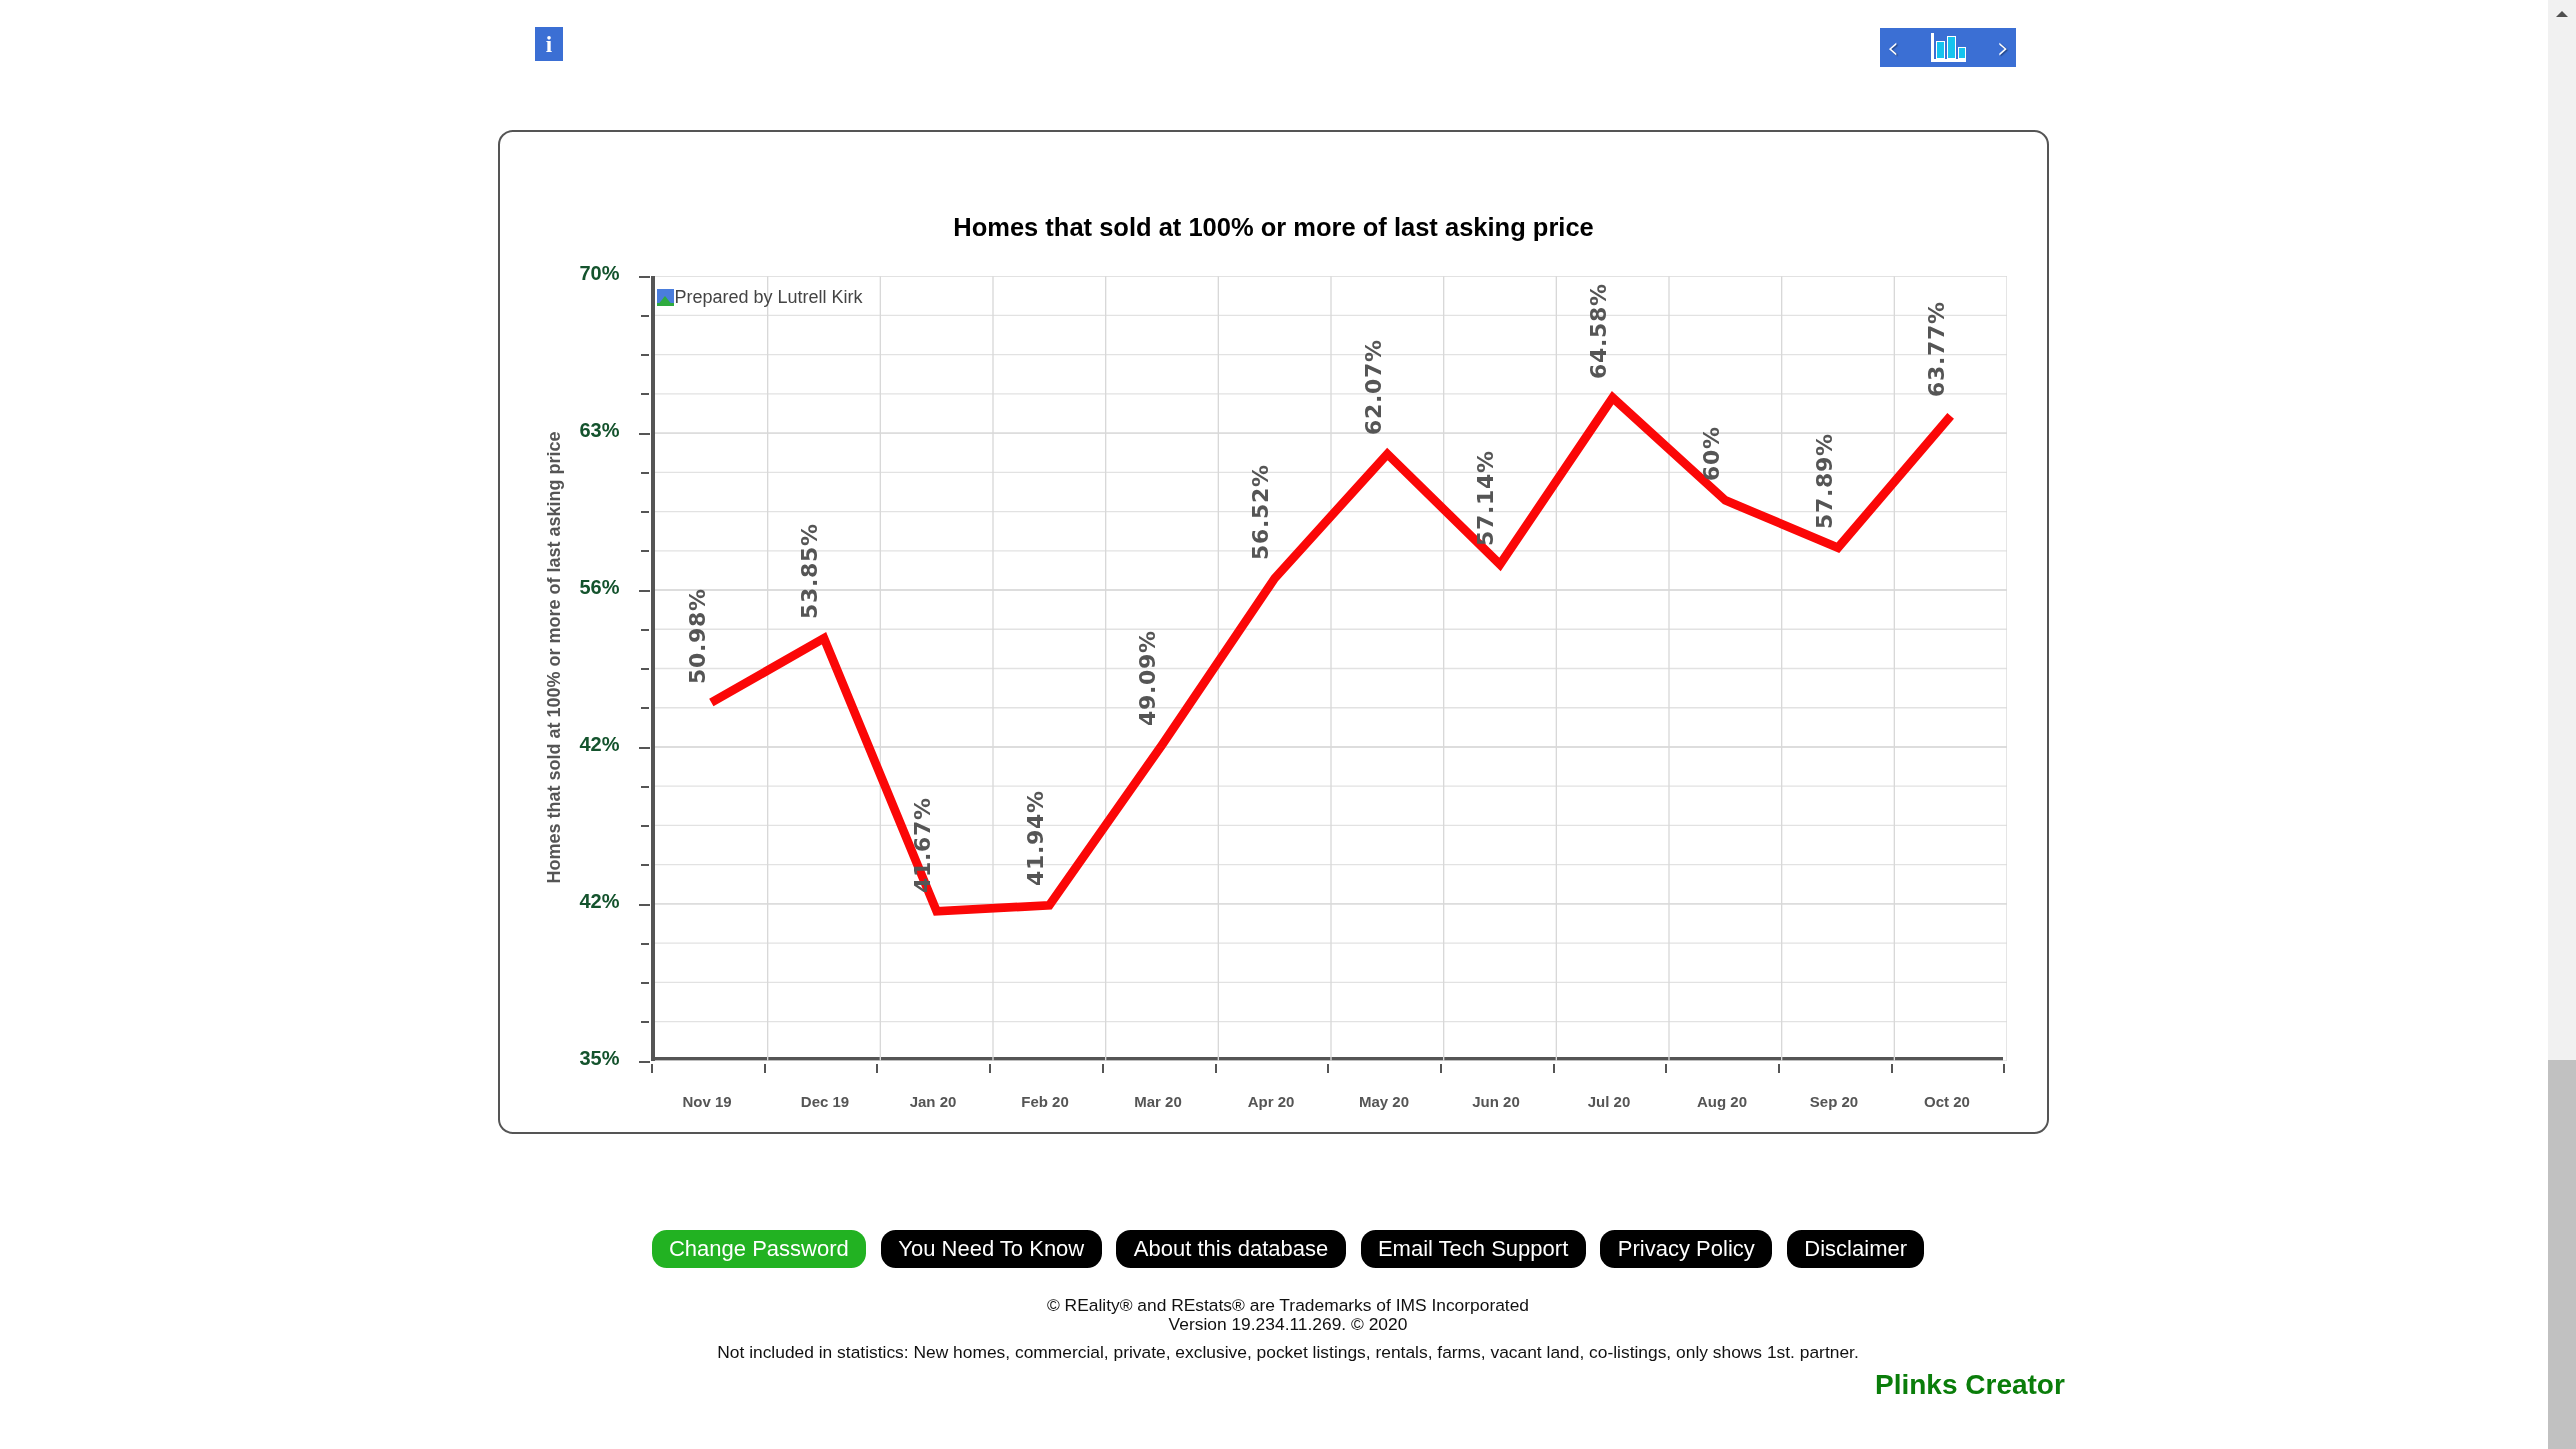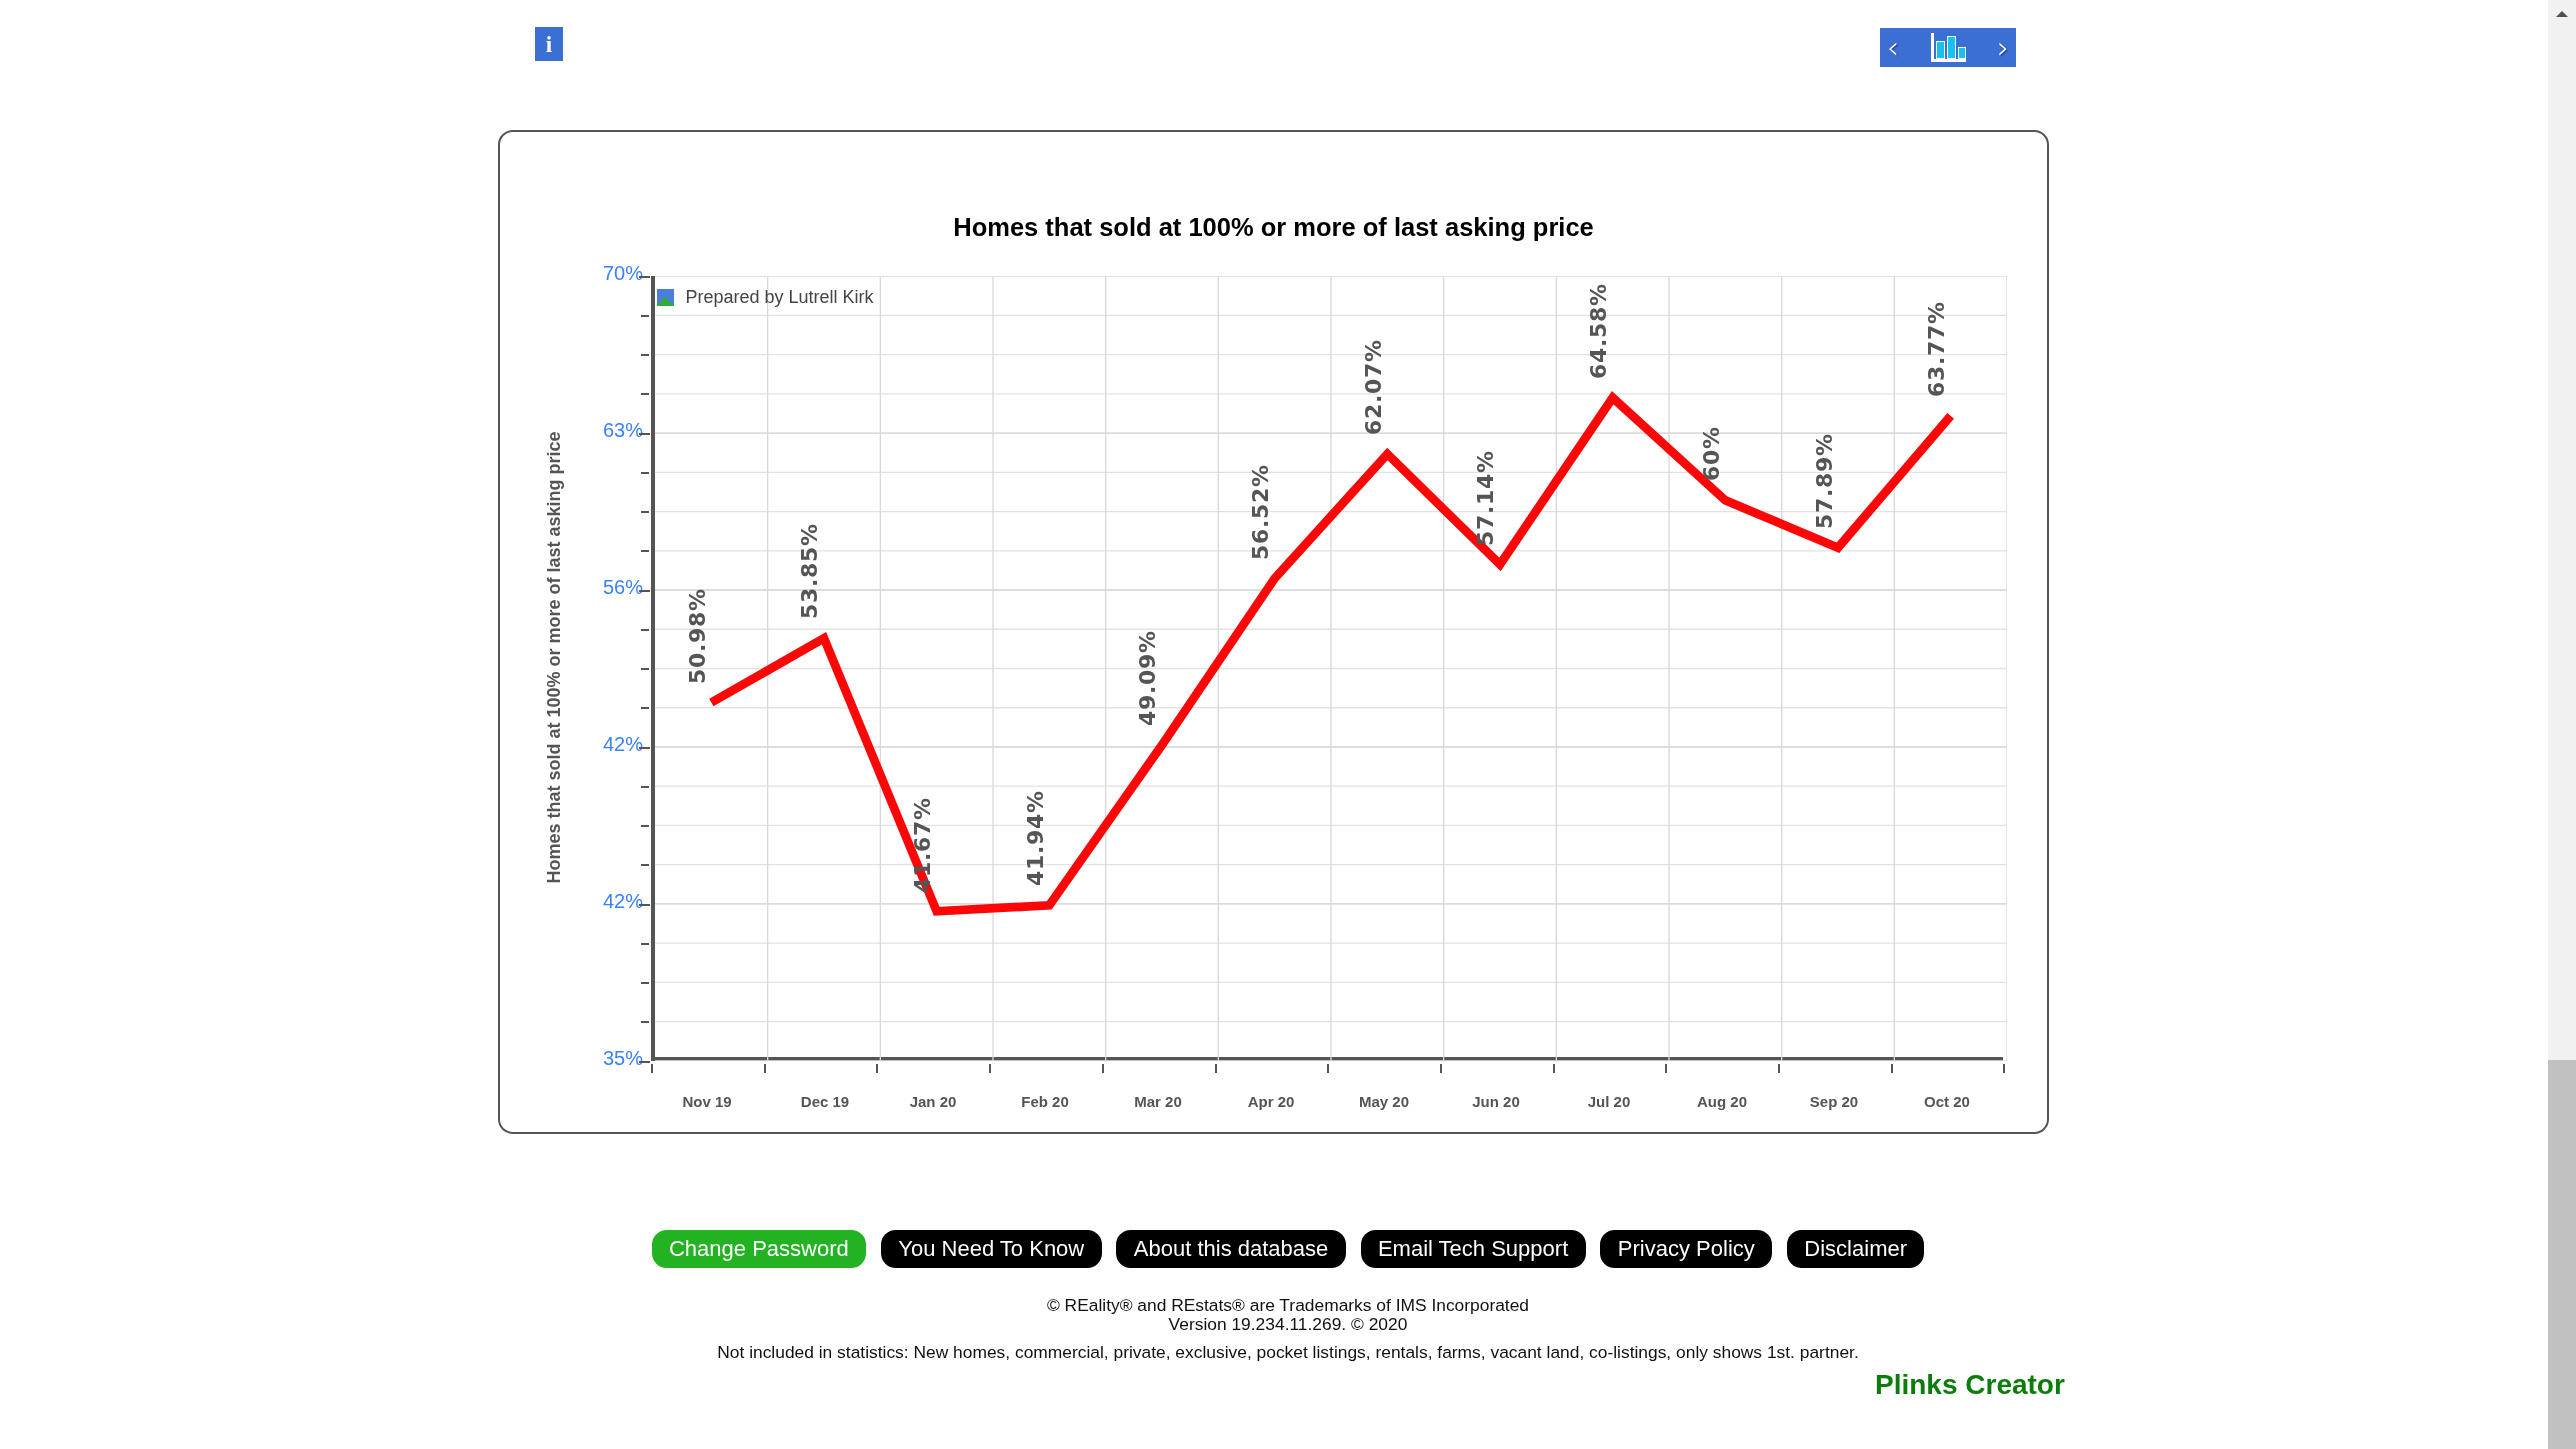--- a/index.html
+++ b/index.html
@@ -82,42 +82,42 @@
   .ylabel span { transform: rotate(-90deg); white-space: nowrap; }
 
   .plot-wrap { position:absolute; left: 651px; top: 276px; width: 1369px; height: 808px; }
   .plot {
     position:absolute; left:0; top:0; width: 1352px; height: 785px;
     border-left: 4.7px solid #555;
     border-bottom: 4.7px solid #555;
   }
   .gridsvg { position:absolute; left:0; top:0; }
 
-  .ytick { position:absolute; right: 1933px; font-size: 20px; font-weight:normal; color:#3b82f6;
-           width: 87px; text-align:right; }
+  .ytick { position:absolute; right: 1933px; font-size: 20px; font-weight:bold; color:#14532d;
+           width: 87px; text-align:center; }
   .ytick-mark { position:absolute; width: 10.7px; height: 2px; background:#555; }
   .ytick-mark.minor { width: 8px; }
 
   .xtick-mark { position:absolute; width:2px; height:9.4px; background:#555; }
   .xlabels { position:absolute; left:651px; top: 1093px; width: 1355px; height: 27px; }
   .xlabels .xl {
     position:absolute; transform: translateX(-50%);
     font-size: 15px; font-weight: bold; color:#555; white-space:nowrap;
   }
 
   .dlabel {
     position:absolute; transform-origin: 0 0;
     font-size: 22px; font-weight: bold; color:#555;
     white-space: nowrap; letter-spacing: 0.7px;
     font-family: "DejaVu Sans", sans-serif;
   }
 
   .prepared {
     position:absolute; left: 657px; top: 287px;
-    display:flex; align-items:center; gap:11px;
+    display:flex; align-items:center; gap:0;
     font-size: 18px; color:#444;
   }
   .broken-img {
     width: 17.4px; height: 17.4px; position:relative;
     background: #4a7ddc; overflow:hidden; flex:none;
   }
   .broken-img:before {
     content:""; position:absolute; left:0; bottom:0; width:0; height:0;
     border-left: 8.7px solid transparent; border-right: 8.7px solid transparent;
     border-bottom: 10px solid #2fab3f;

